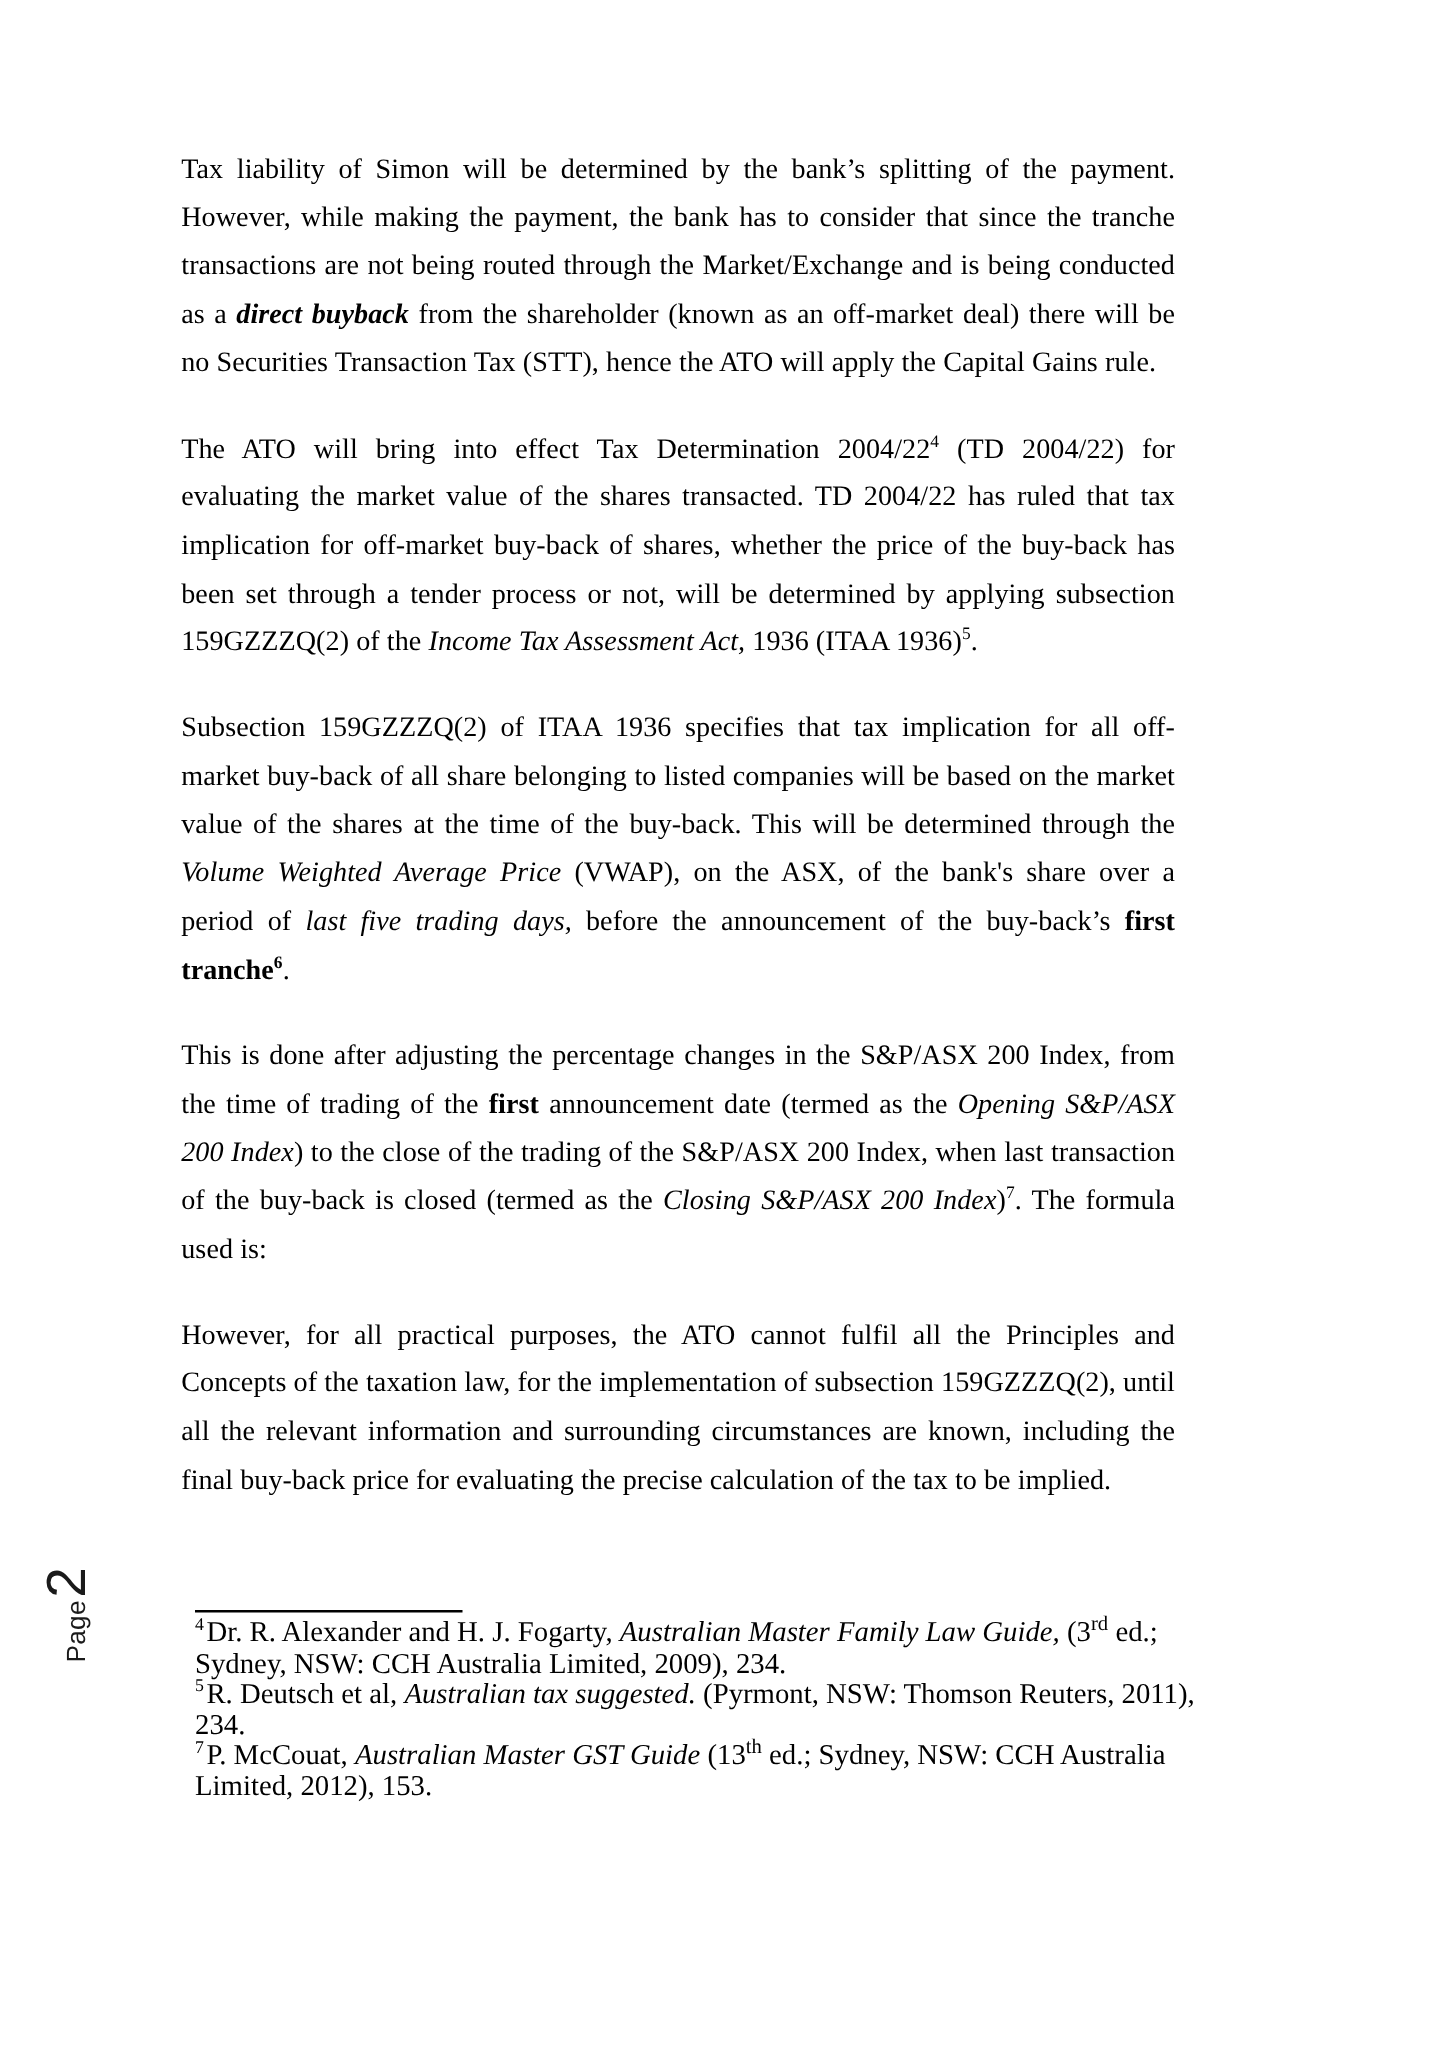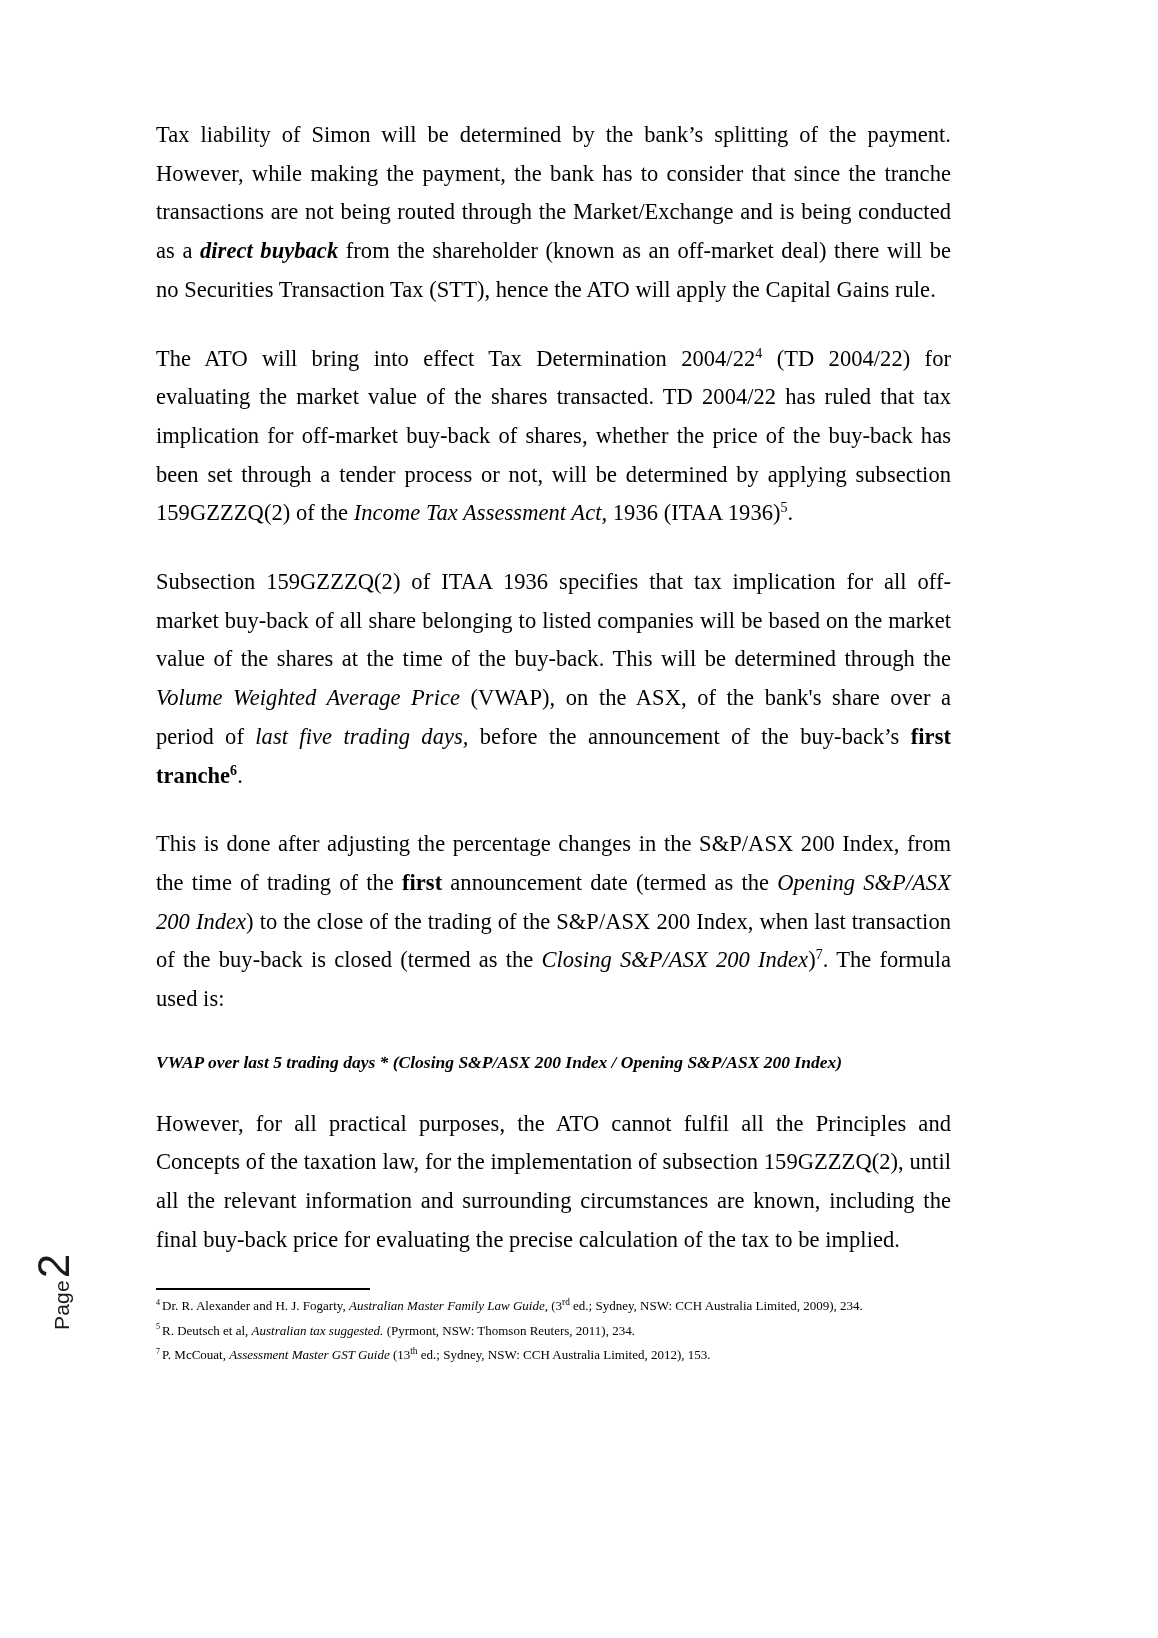--- a/index.html
+++ b/index.html
@@ -37,21 +37,21 @@
     font-size: 21px;
     letter-spacing: 0.2px;
   }
   .page-marker .pm-num {
     font-size: 44px;
     line-height: 0.9;
     margin-left: 2px;
   }
   .content {
     position: absolute;
-    left: 156px;
+    left: 145px;
     top: 116px;
     width: 795px;
   }
   p.body {
     margin: 0 0 30px 0;
     font-size: 22.5px;
     line-height: 38.7px;
     text-align: justify;
     text-justify: inter-word;
     letter-spacing: 0.05px;
@@ -85,21 +85,21 @@
     top: 1288px;
     width: 800px;
   }
   .fn-rule {
     width: 214px;
     height: 0;
     border-top: 2.2px solid #000;
     margin: 0 0 4px 0;
   }
   .fn-item {
-    font-size: 13px;
+    font-size: 23px;
     line-height: 24.5px;
     text-align: left;
     margin: 0;
     text-indent: 0;
   }
   .fn-item .fn-mark {
     font-size: 0.62em;
     vertical-align: super;
     line-height: 0;
     margin-right: 2px;
@@ -113,24 +113,23 @@
   <div class="page-marker">
     <span class="pm-word">Page</span>
     <span class="pm-num">2</span>
   </div>
 
   <div class="content">
     <p class="body">Tax liability of Simon will be determined by the bank’s splitting of the payment. However, while making the payment, the bank has to consider that since the tranche transactions are not being routed through the Market/Exchange and is being conducted as a <b class="bi">direct buyback</b> from the shareholder (known as an off-market deal) there will be no Securities Transaction Tax (STT), hence the ATO will apply the Capital Gains rule.</p>
     <p class="body">The ATO will bring into effect Tax Determination 2004/22<sup class="fn">4</sup> (TD 2004/22) for evaluating the market value of the shares transacted. TD 2004/22 has ruled that tax implication for off-market buy-back of shares, whether the price of the buy-back has been set through a tender process or not, will be determined by applying subsection 159GZZZQ(2) of the <i class="it">Income Tax Assessment Act,</i> 1936 (ITAA 1936)<sup class="fn">5</sup>.</p>
     <p class="body">Subsection 159GZZZQ(2) of ITAA 1936 specifies that tax implication for all off-market buy-back of all share belonging to listed companies will be based on the market value of the shares at the time of the buy-back. This will be determined through the <i class="it">Volume Weighted Average Price</i> (VWAP), on the ASX, of the bank's share over a period of <i class="it">last five trading days,</i> before the announcement of the buy-back’s <b class="bd">first tranche</b><sup class="fn" style="font-weight: bold;">6</sup>.</p>
     <p class="body tight-after">This is done after adjusting the percentage changes in the S&amp;P/ASX 200 Index, from the time of trading of the <b class="bd">first</b> announcement date (termed as the <i class="it">Opening S&amp;P/ASX 200 Index</i>) to the close of the trading of the S&amp;P/ASX 200 Index, when last transaction of the buy-back is closed (termed as the <i class="it">Closing S&amp;P/ASX 200 Index</i>)<sup class="fn">7</sup>. The formula used is:</p>
-    <p class="formula">VWAP over last 5 trading days * (Closing S&amp;P/ASX 200 Index / Opening S&amp;P/ASX 200 Index)</p>
     <p class="body">However, for all practical purposes, the ATO cannot fulfil all the Principles and Concepts of the taxation law, for the implementation of subsection 159GZZZQ(2), until all the relevant information and surrounding circumstances are known, including the final buy-back price for evaluating the precise calculation of the tax to be implied.</p>
   </div>
 
   <div class="footnotes">
     <div class="fn-rule"></div>
     <p class="fn-item"><span class="fn-mark">4</span>Dr. R. Alexander and H. J. Fogarty, <i class="it">Australian Master Family Law Guide,</i> (3<sup class="ord">rd</sup> ed.; Sydney, NSW: CCH Australia Limited, 2009), 234.</p>
     <p class="fn-item"><span class="fn-mark">5</span>R. Deutsch et al, <i class="it">Australian tax suggested.</i> (Pyrmont, NSW: Thomson Reuters, 2011), 234.</p>
-    <p class="fn-item"><span class="fn-mark">7</span>P. McCouat, <i class="it">Assessment Master GST Guide</i> (13<sup class="ord">th</sup> ed.; Sydney, NSW: CCH Australia Limited, 2012), 153.</p>
+    <p class="fn-item"><span class="fn-mark">7</span>P. McCouat, <i class="it">Australian Master GST Guide</i> (13<sup class="ord">th</sup> ed.; Sydney, NSW: CCH Australia Limited, 2012), 153.</p>
   </div>
 
 </div>
 
 </body></html>

